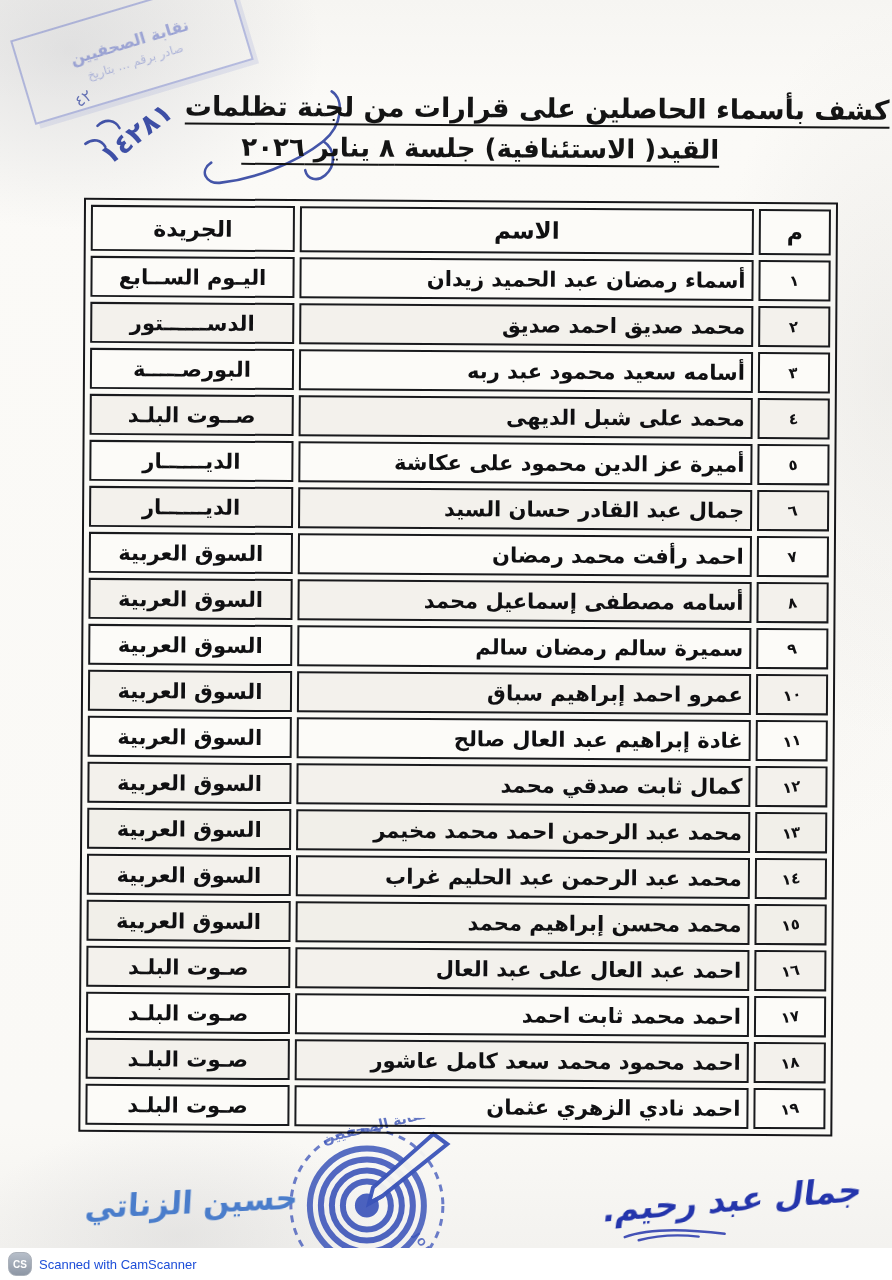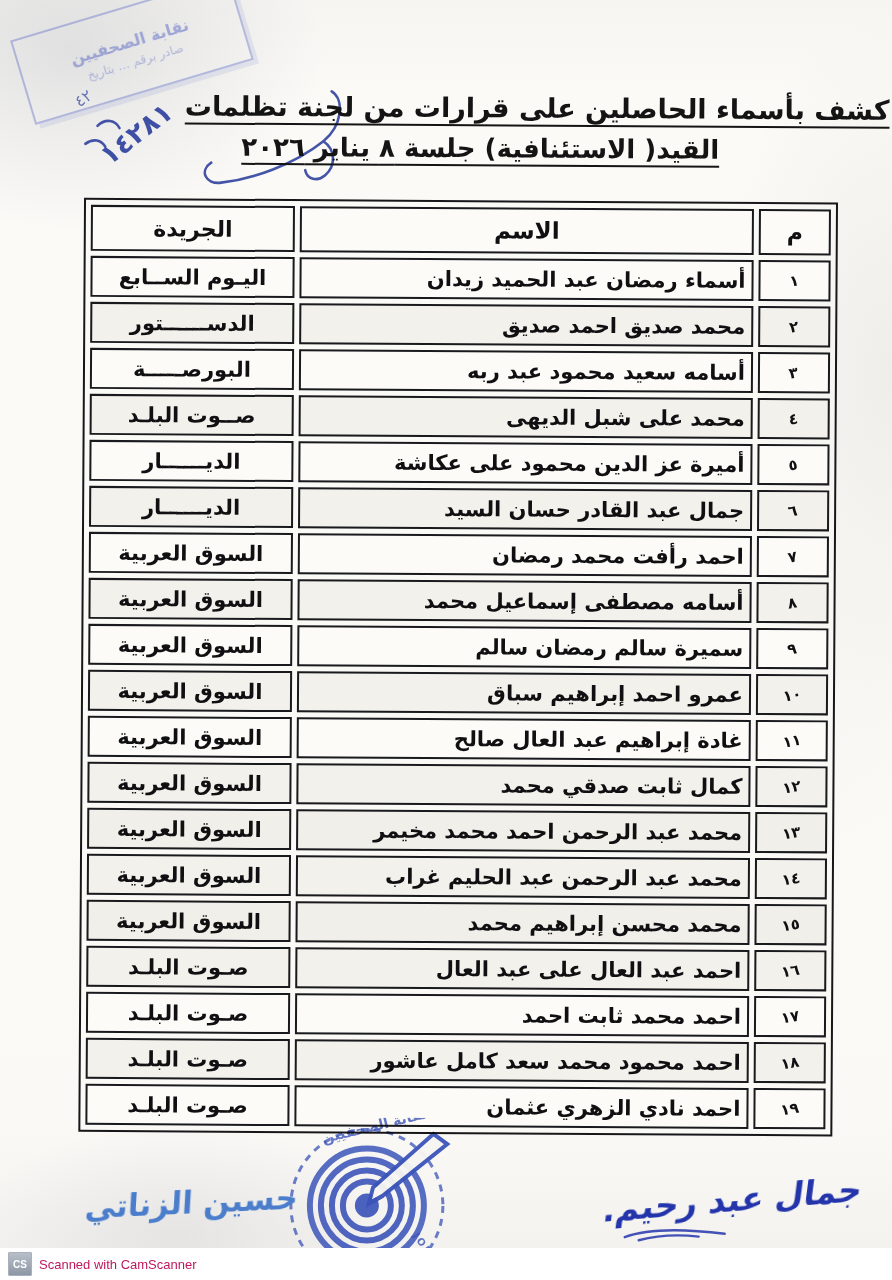--- a/index.html
+++ b/index.html
@@ -95,27 +95,27 @@
   }
   .sig-swash{position:absolute;left:628px;top:1222px;pointer-events:none;}
 
   
   .footer{
     position:absolute;left:0;top:1248px;width:892px;height:32px;background:#ffffff;
     display:flex;align-items:center;gap:7px;padding-left:8px;box-sizing:border-box;
     font-family:"Liberation Sans",sans-serif;
   }
   .cs-badge{
-    width:22px;height:22px;border-radius:1px;
+    width:22px;height:22px;border-radius:8px;
     background:linear-gradient(180deg,#b6bec9,#8e97a5);
     border:1px solid #aab0b9;
     color:#ffffff;font-size:10px;font-weight:bold;
     display:flex;align-items:center;justify-content:center;
   }
-  .cs-text{color:#be185d;font-size:13px;}
+  .cs-text{color:#1d4ed8;font-size:13px;}
 </style>
 </head>
 <body>
 
 <div id="page">
   <div class="paper"></div>
 
   <div class="rotor">
 
     <div class="stamp-topleft">

